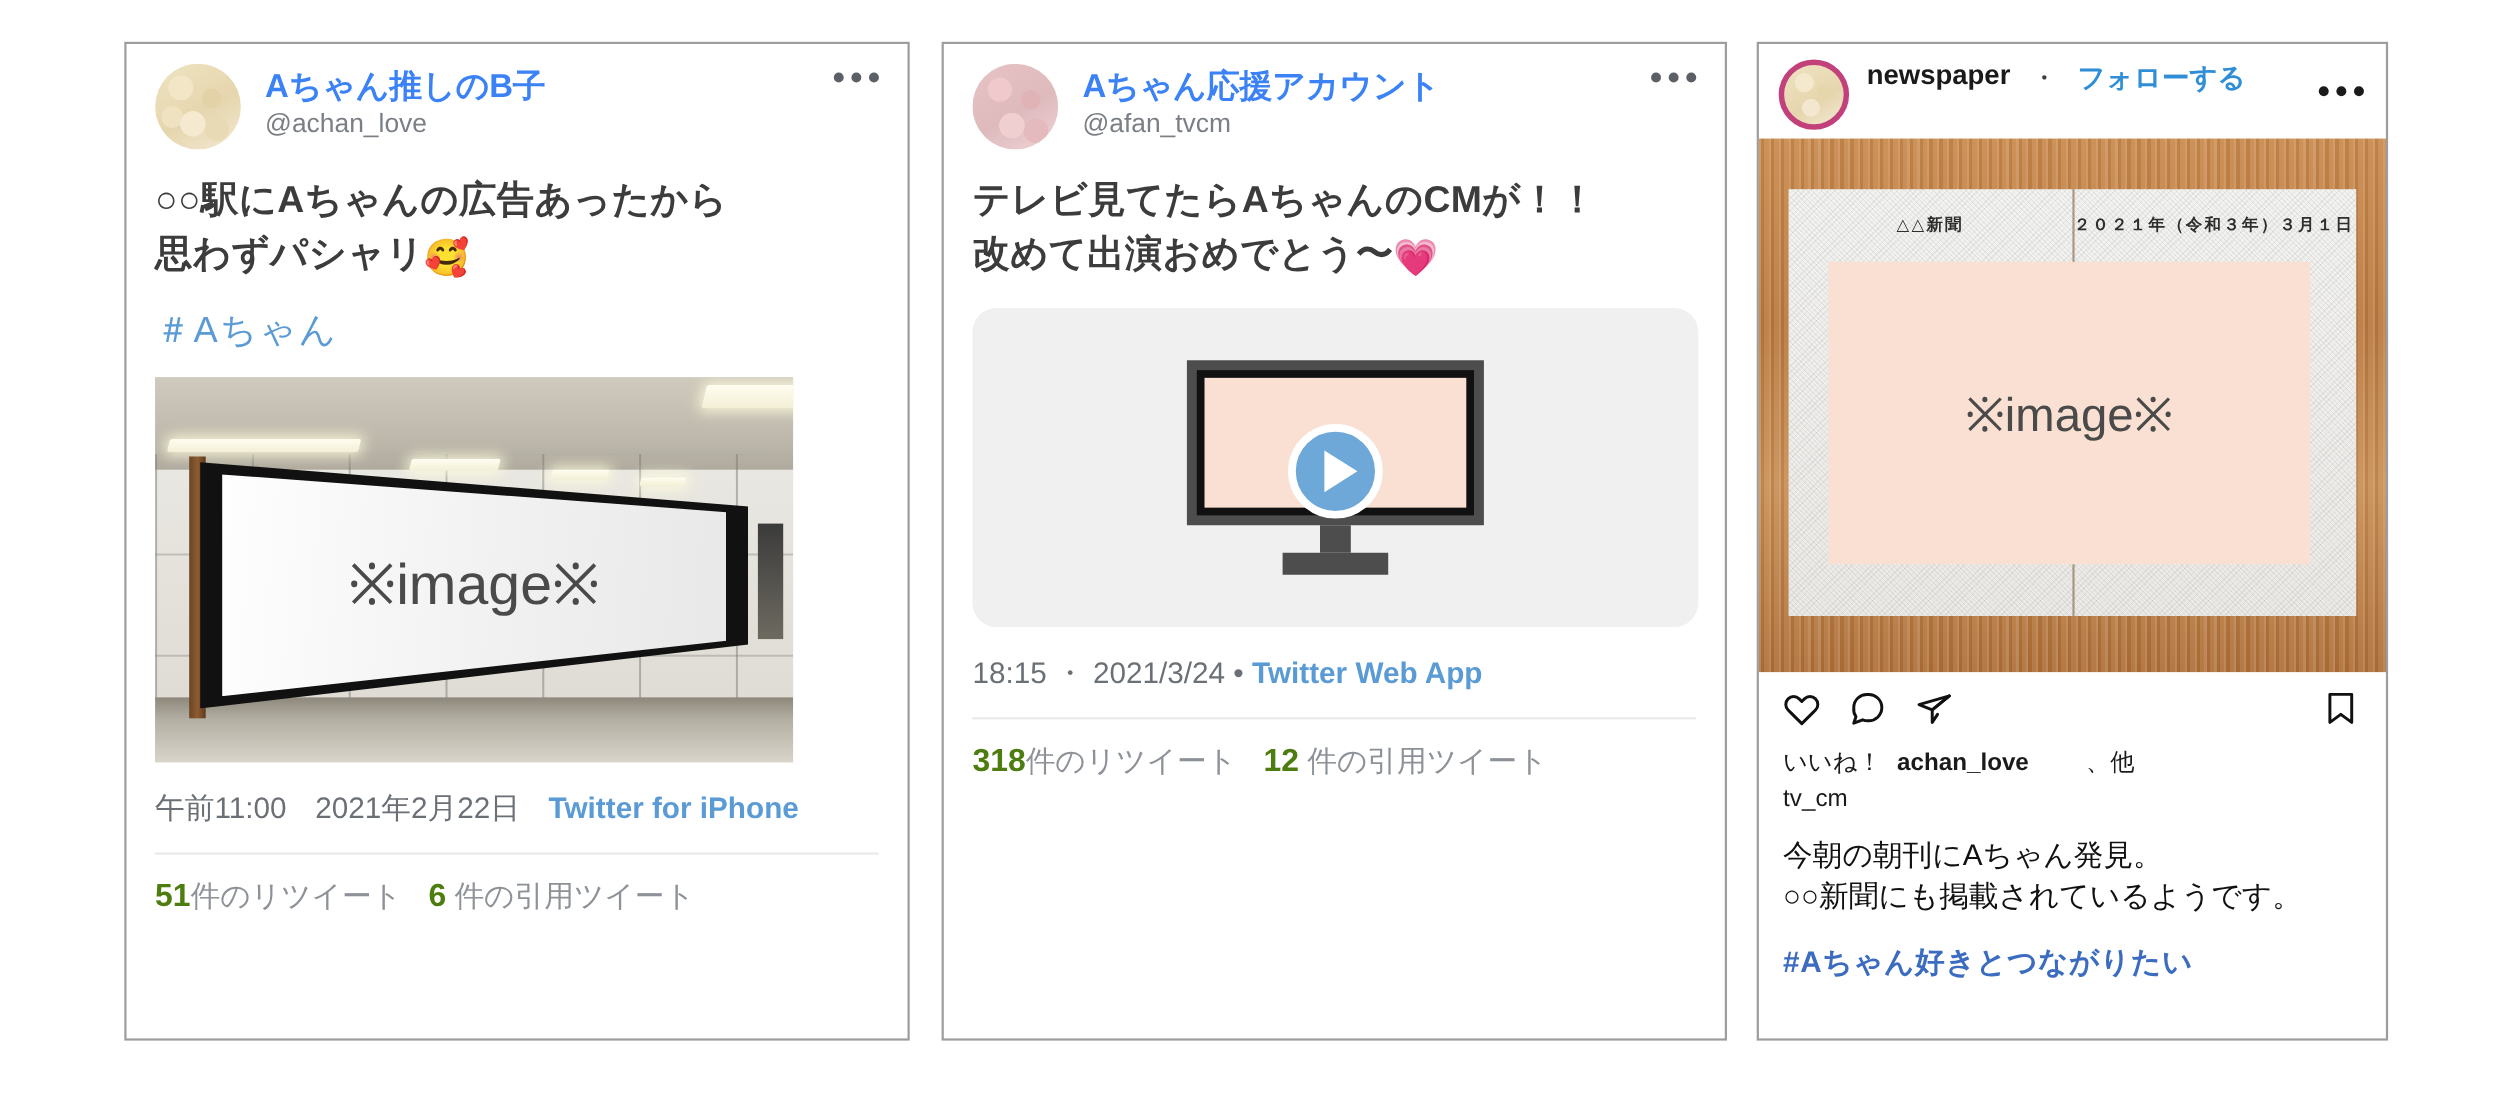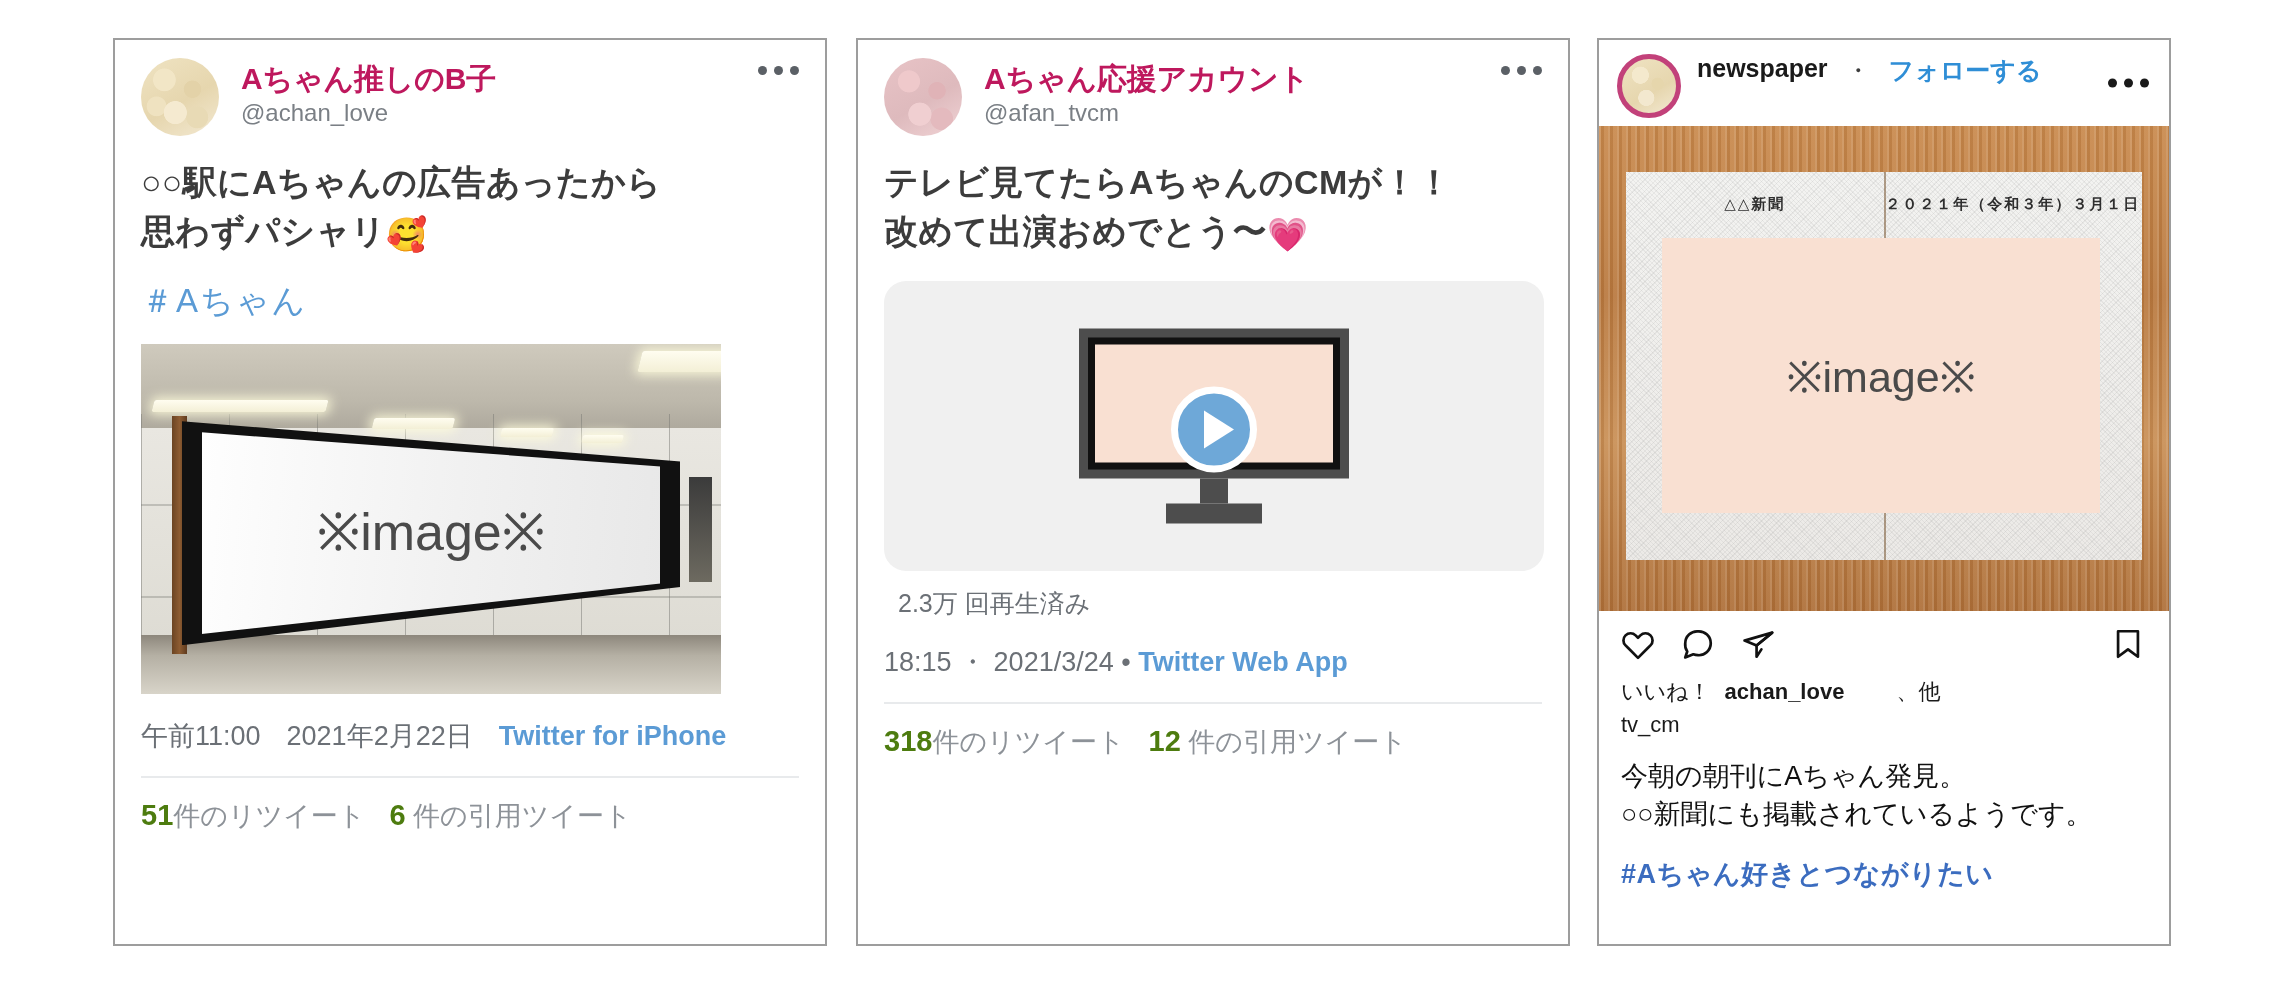--- a/index.html
+++ b/index.html
@@ -55,21 +55,21 @@
       radial-gradient(circle at 32% 30%, #efc9cb 0 14%, rgba(0,0,0,0) 15%),
       radial-gradient(circle at 68% 42%, #e0b3b7 0 12%, rgba(0,0,0,0) 13%),
       radial-gradient(circle at 46% 72%, #f0cfd1 0 16%, rgba(0,0,0,0) 17%),
       radial-gradient(circle at 74% 78%, #e4babe 0 13%, rgba(0,0,0,0) 14%),
       linear-gradient(150deg, #e8c3c6 0%, #debabd 55%, #f0d3d5 100%);
   }
   .tw-names { padding-top: 4px; }
   .tw-display-name {
     font-size: 30px;
     font-weight: bold;
-    color: #be185d;
+    color: #3b82f6;
     line-height: 1.12;
     letter-spacing: -0.2px;
   }
   .tw-handle {
     font-size: 24px;
     color: #7a7f85;
     margin-top: 4px;
     line-height: 1.1;
   }
   .dots-menu {
@@ -475,21 +475,20 @@
         </div>
         <div class="tv-neck"></div>
         <div class="tv-base"></div>
       </div>
       <div class="play-btn">
         <div class="play-tri"></div>
       </div>
     </div>
   </div>
 
-  <div class="views">2.3万 回再生済み</div>
 
   <div class="tw-meta" style="gap:0;">
     <span>18:15</span>
     <span>&nbsp;・&nbsp;</span>
     <span>2021/3/24</span>
     <span>&nbsp;•&nbsp;</span>
     <span class="src">Twitter Web App</span>
   </div>
 
   <div class="tw-divider"></div>

